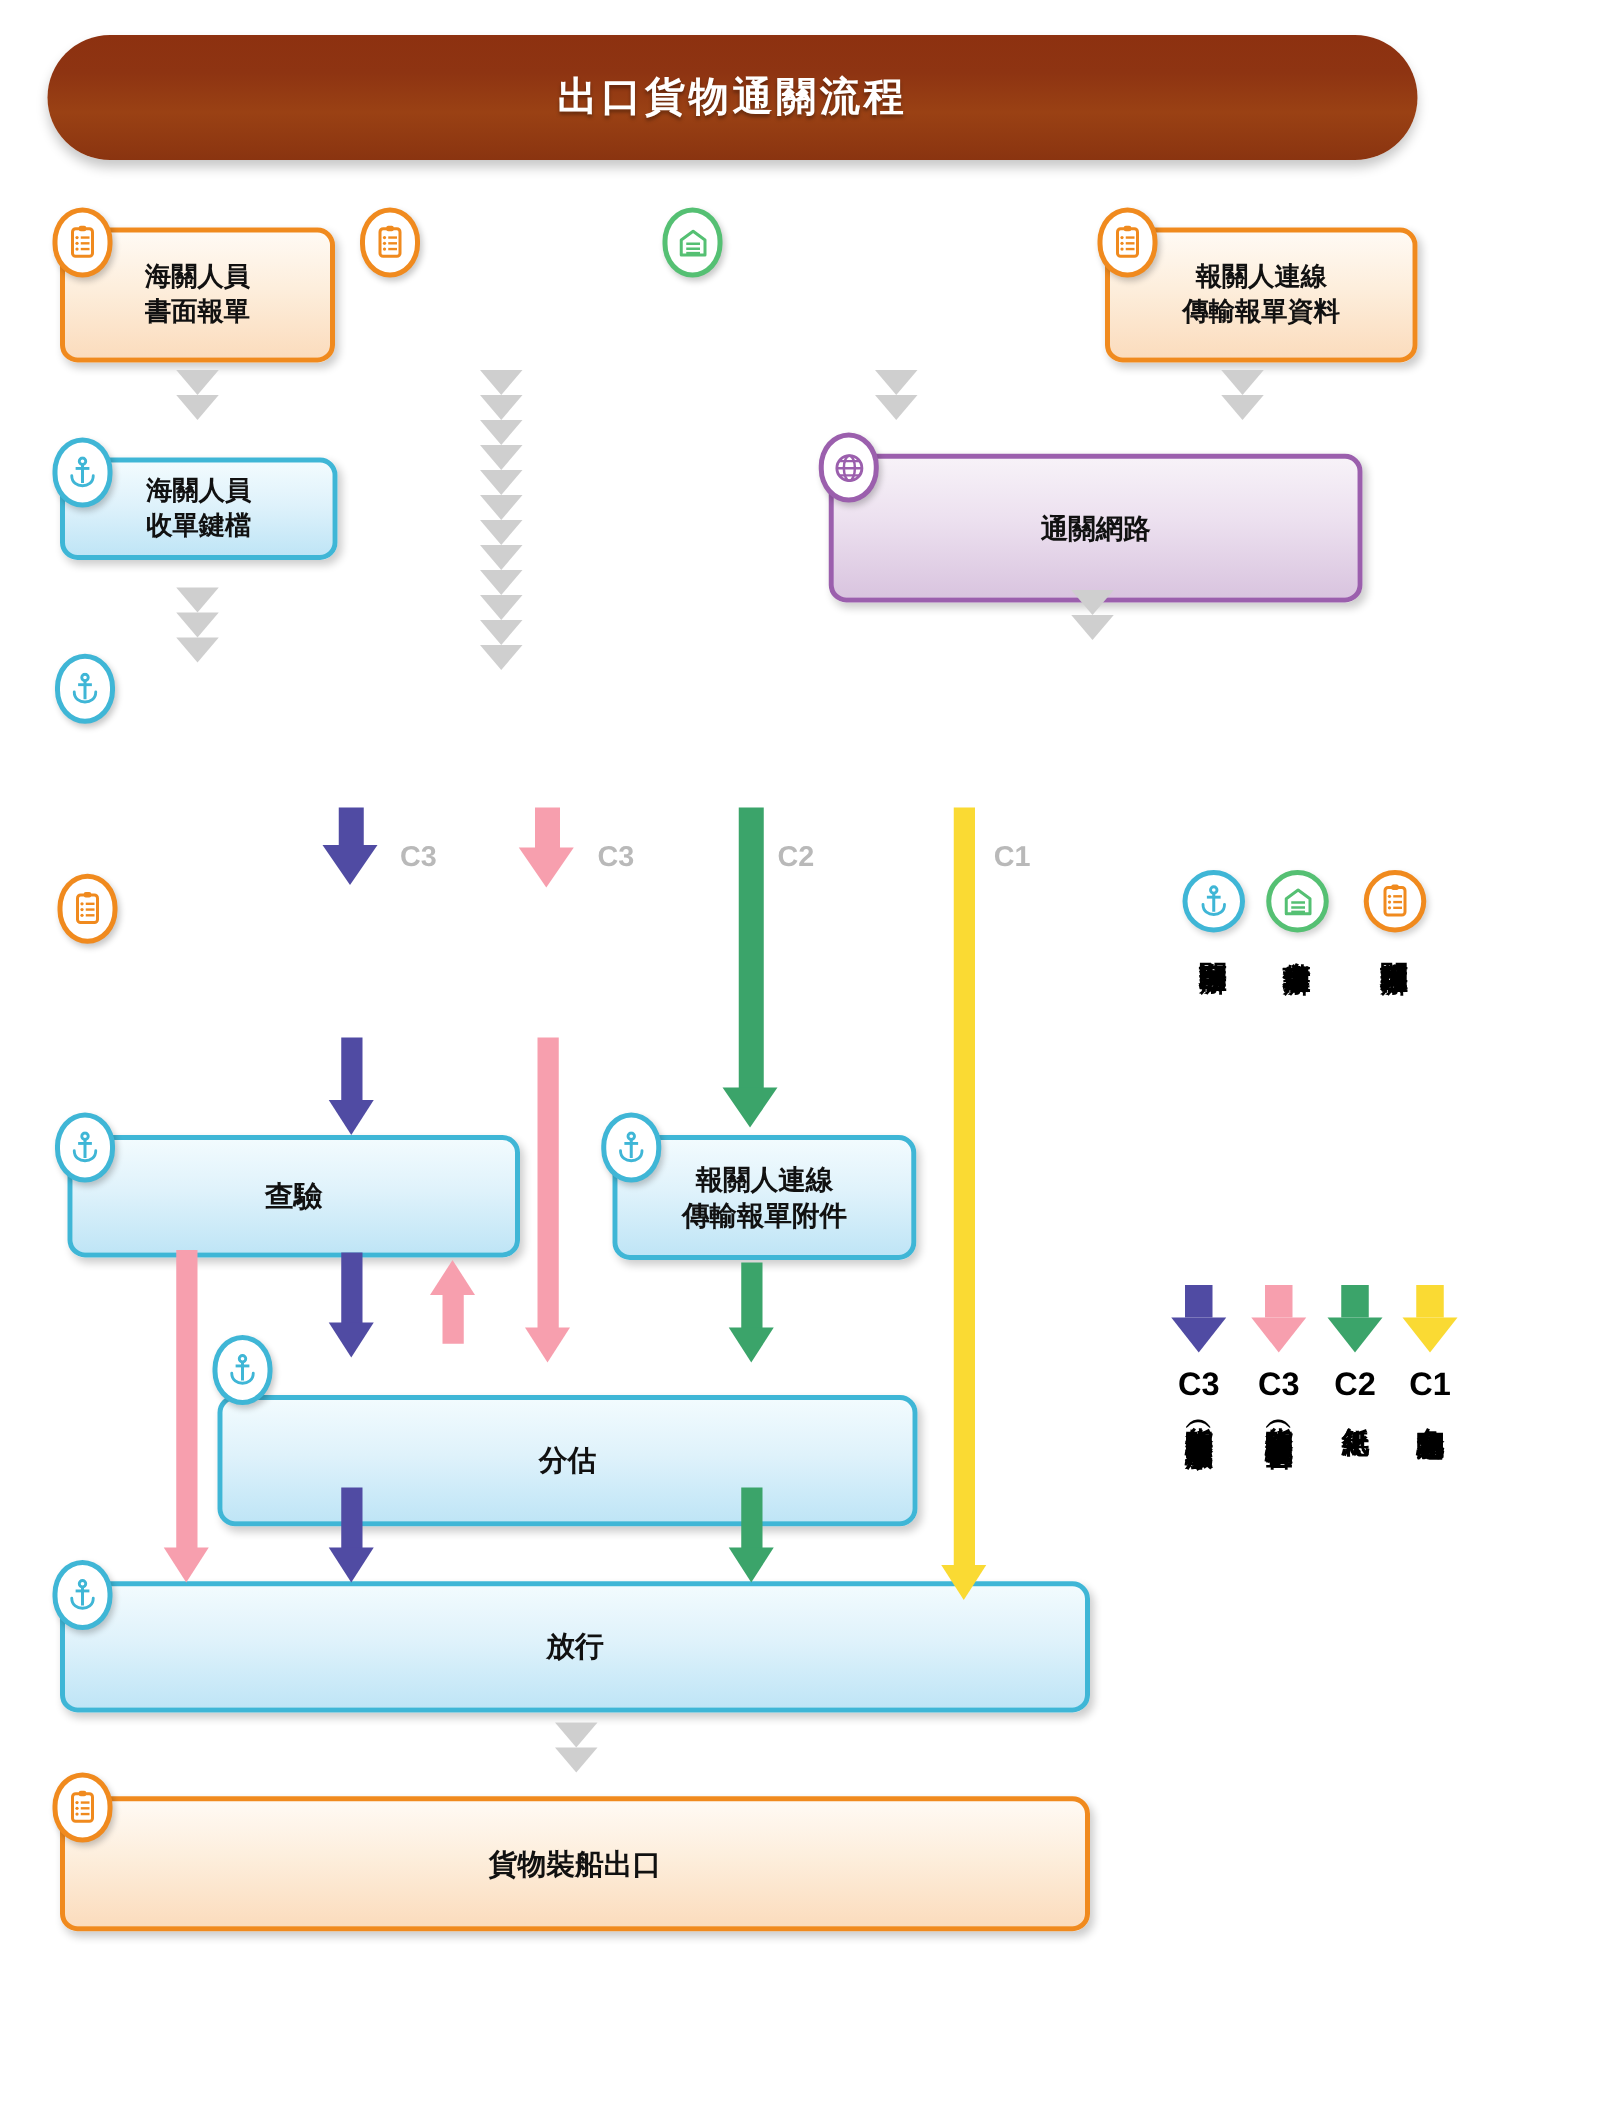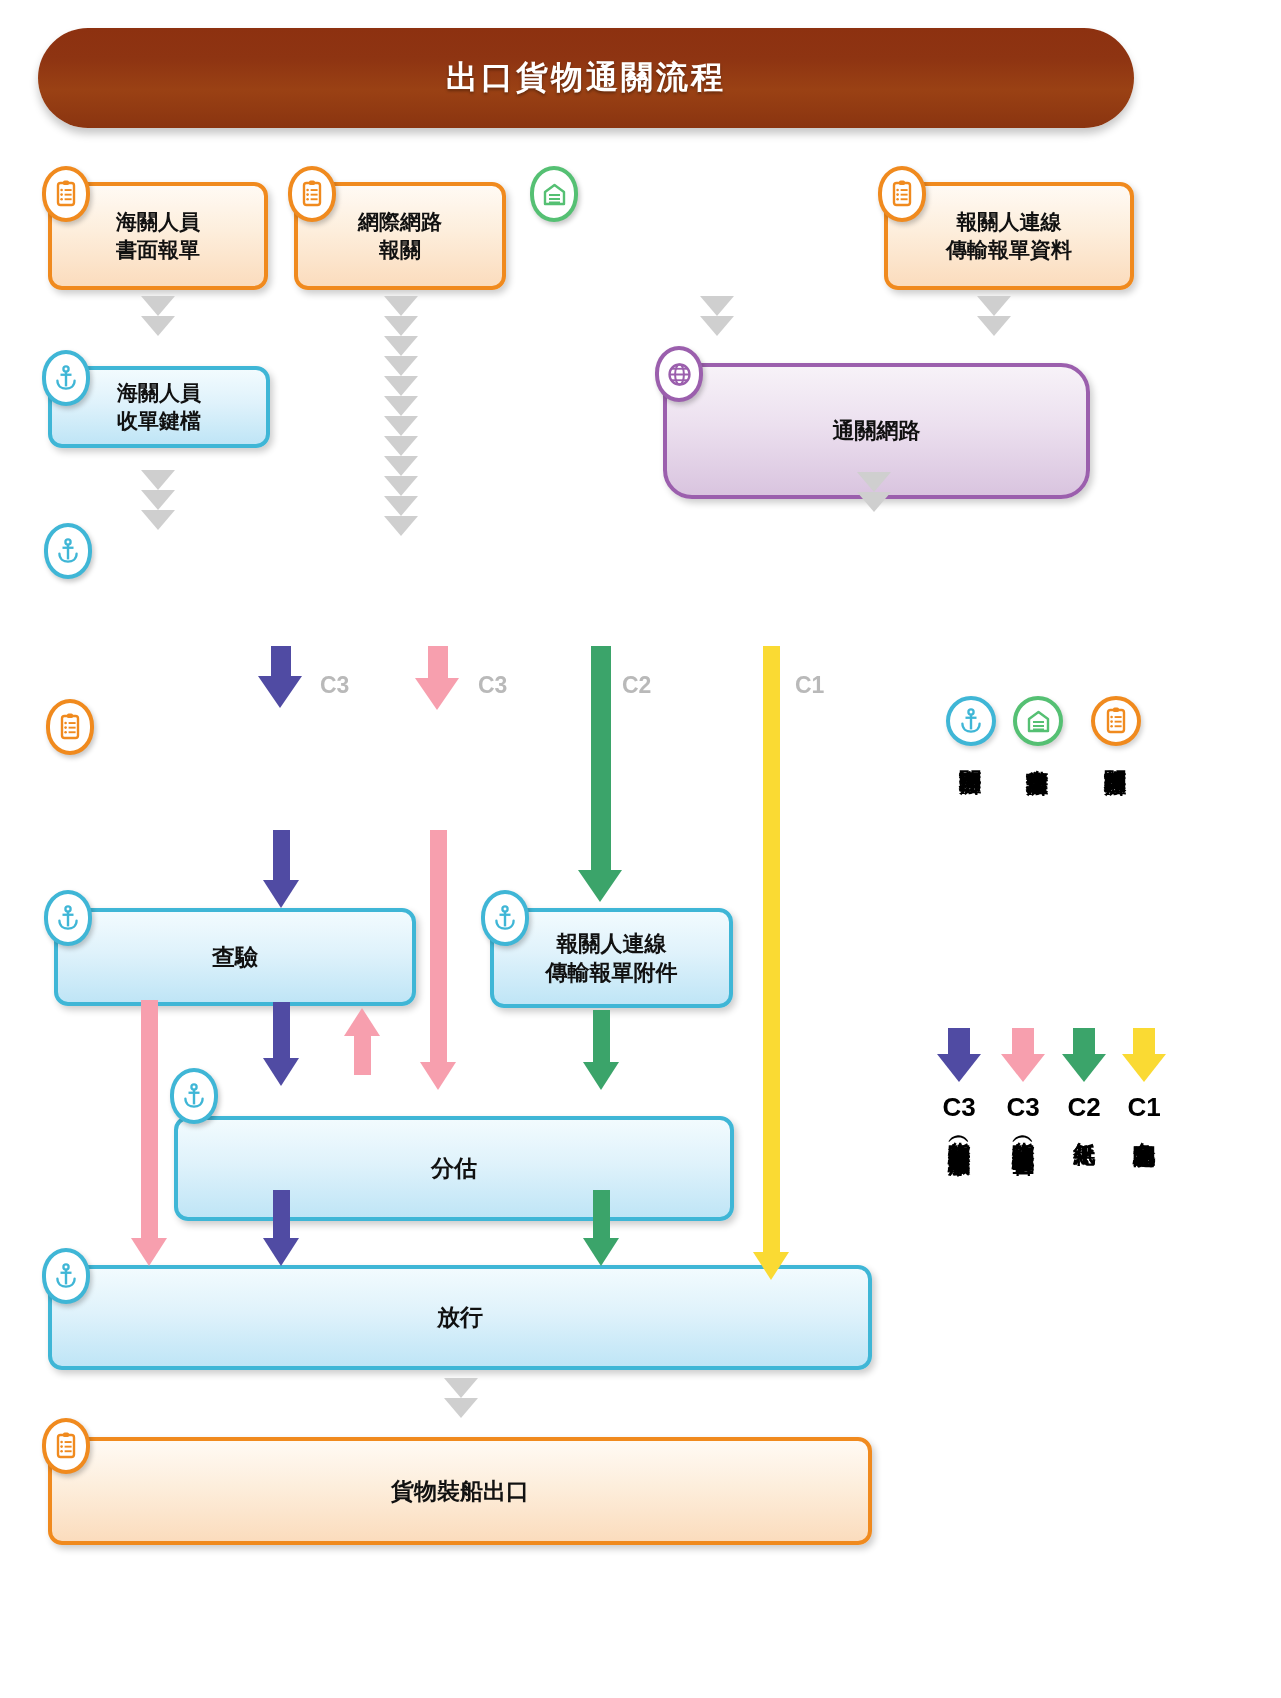--- a/index.html
+++ b/index.html
@@ -110,24 +110,20 @@
         <rect x="9" y="0.6" width="6" height="4.4" rx="1.6" fill="#f08a1e"></rect>
         <circle cx="7.6" cy="10" r="1.3" fill="#f08a1e"></circle>
         <circle cx="7.6" cy="14.6" r="1.3" fill="#f08a1e"></circle>
         <circle cx="7.6" cy="19.2" r="1.3" fill="#f08a1e"></circle>
         <rect x="10.6" y="9.1" width="7" height="1.9" fill="#f08a1e"></rect>
         <rect x="10.6" y="13.7" width="7" height="1.9" fill="#f08a1e"></rect>
         <rect x="10.6" y="18.3" width="7" height="1.9" fill="#f08a1e"></rect>
       </svg>
   </div>
 
-  <div class="node n-orange" style="left:294px;top:182px;width:212px;height:108px;font-size:21px;">
-    <span class="lbl">網際網路
-報關</span>
-  </div>
   <div class="badge b-orange" style="left:288px;top:166px;">
     <svg width="24" height="28" viewBox="0 0 24 28">
         <rect x="4" y="3" width="16" height="22" rx="2.5" fill="none" stroke="#f08a1e" stroke-width="2.4"></rect>
         <rect x="9" y="0.6" width="6" height="4.4" rx="1.6" fill="#f08a1e"></rect>
         <circle cx="7.6" cy="10" r="1.3" fill="#f08a1e"></circle>
         <circle cx="7.6" cy="14.6" r="1.3" fill="#f08a1e"></circle>
         <circle cx="7.6" cy="19.2" r="1.3" fill="#f08a1e"></circle>
         <rect x="10.6" y="9.1" width="7" height="1.9" fill="#f08a1e"></rect>
         <rect x="10.6" y="13.7" width="7" height="1.9" fill="#f08a1e"></rect>
         <rect x="10.6" y="18.3" width="7" height="1.9" fill="#f08a1e"></rect>
@@ -193,21 +189,21 @@
   </div>
   <div class="badge b-blue" style="left:42px;top:350px;">
     <svg width="24" height="26" viewBox="0 0 24 26">
         <circle cx="12" cy="4" r="2.6" fill="none" stroke="#3fb6d6" stroke-width="2.3"></circle>
         <rect x="10.8" y="6.4" width="2.4" height="15" fill="#3fb6d6"></rect>
         <rect x="6.5" y="8.6" width="11" height="2.3" fill="#3fb6d6"></rect>
         <path d="M3.4 15.6 C3.4 21.4 8 23.6 12 23.6 C16 23.6 20.6 21.4 20.6 15.6" fill="none" stroke="#3fb6d6" stroke-width="2.3" stroke-linecap="round"></path>
       </svg>
   </div>
 
-  <div class="node n-purple" style="left:663px;top:363px;width:427px;height:136px;font-size:22px;border-radius:29px;">
+  <div class="node n-purple" style="left:663px;top:363px;width:427px;height:119px;font-size:22px;">
     <span class="lbl">通關網路</span>
   </div>
   <div class="badge b-purple" style="left:655px;top:346px;">
     <svg width="25" height="25" viewBox="0 0 25 25">
         <circle cx="12.5" cy="12.5" r="10" fill="none" stroke="#9b5fad" stroke-width="2.3"></circle>
         <ellipse cx="12.5" cy="12.5" rx="4.4" ry="10" fill="none" stroke="#9b5fad" stroke-width="2"></ellipse>
         <line x1="2.6" y1="12.5" x2="22.4" y2="12.5" stroke="#9b5fad" stroke-width="2"></line>
         <line x1="4.3" y1="6.8" x2="20.7" y2="6.8" stroke="#9b5fad" stroke-width="1.8"></line>
         <line x1="4.3" y1="18.2" x2="20.7" y2="18.2" stroke="#9b5fad" stroke-width="1.8"></line>
       </svg>

